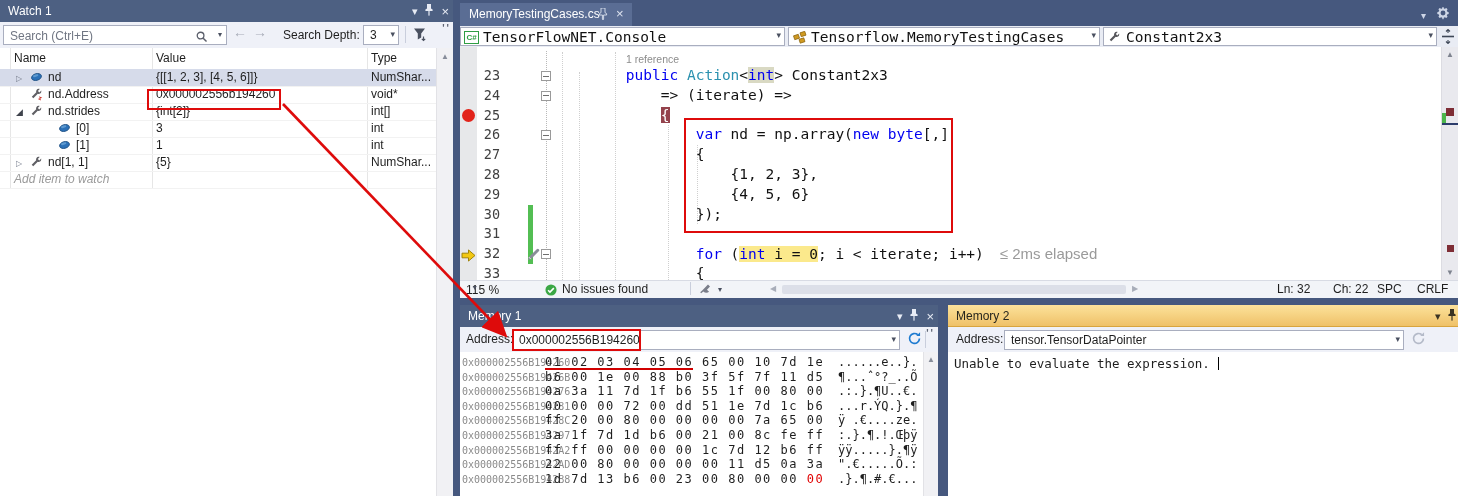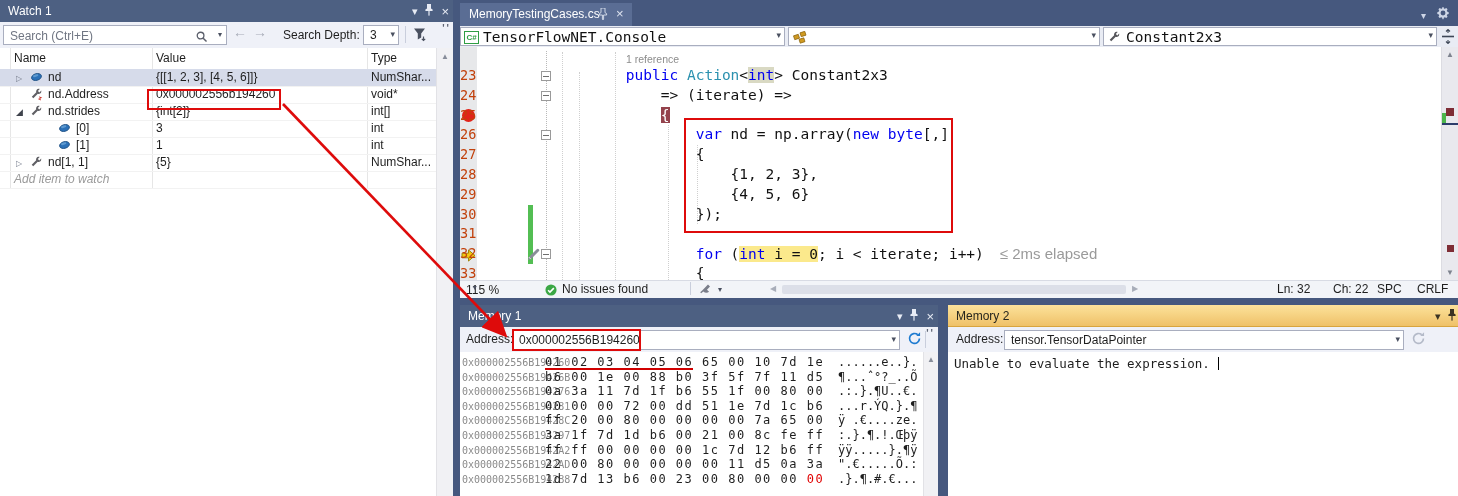--- a/index.html
+++ b/index.html
@@ -66,21 +66,21 @@
   .enav .combo{top:1px;height:19px;line-height:17px;}
   .enav .ctext{position:absolute;left:22px;top:1px;white-space:nowrap;}
   .csbadge{position:absolute;left:3px;top:3px;width:13px;height:11px;border:1px solid #2F9E44;
            color:#2F9E44;font-size:8px;font-weight:bold;line-height:11px;text-align:center;background:#fff;}
   .navicon{position:absolute;left:4px;top:3px;width:14px;height:13px;}
   .ebody{position:absolute;left:0;top:47px;right:0;height:233px;background:#FFFFFF;overflow:hidden;}
   .bpmargin{position:absolute;left:0;top:0;width:17px;bottom:0;background:#E7E8EA;}
   .foldline{position:absolute;left:86px;top:4px;bottom:0;width:0;border-left:1px dotted #B9B9B9;}
   .iguide{position:absolute;width:0;border-left:1px dotted #CFCFCF;}
   .cline{position:absolute;left:0;right:16px;height:20px;line-height:19.8px;}
-  .lnum{position:absolute;left:0px;width:64px;text-align:left;color:#c2410c;
+  .lnum{position:absolute;left:0px;width:64px;text-align:center;color:#404040;
         font-size:13.5px;font-family:"DejaVu Sans Mono",monospace;}
   .chbar{position:absolute;left:68px;top:0;width:5px;height:20px;background:#53BE53;}
   .foldbox{position:absolute;left:81px;top:5px;width:10px;height:10px;background:#fff;
            border:1px solid #9A9A9A;box-sizing:border-box;
            background-image:linear-gradient(#6E6E6E,#6E6E6E);
            background-size:6px 1px;background-position:center;background-repeat:no-repeat;}
   .ctext{position:absolute;left:96px;white-space:pre;font-size:14.5px;
          font-family:"DejaVu Sans Mono",monospace;color:#111;}
   .tok-kw{color:#0000F0;}
   .tok-type{color:#2B91AF;}
@@ -275,20 +275,21 @@
         <span class="carr">▾</span>
       </div>
       <div class="combo" style="left:328px;width:312px;">
         <span class="navicon"><svg width="14" height="13" viewBox="0 0 14 13">
               <g fill="#D09A21" stroke="#8A6410" stroke-width="0.7">
                 <rect x="1" y="4" width="5" height="4" transform="rotate(-18 3.5 6)"></rect>
                 <rect x="7.5" y="1" width="5" height="4" transform="rotate(-18 10 3)"></rect>
                 <rect x="6.5" y="7.5" width="5" height="4" transform="rotate(-18 9 9.5)"></rect>
               </g>
             </svg></span>
+        <span class="ctext">Tensorflow.MemoryTestingCases</span>
         <span class="carr">▾</span>
       </div>
       <div class="combo" style="left:643px;width:334px;">
         <span class="navicon"><svg width="13" height="13" viewBox="0 0 16 16">
               <path d="M13.8 4.2a3.2 3.2 0 0 1-4.3 3L4 12.7l-1.9-1.9 5.5-5.5a3.2 3.2 0 0 1 3-4.3c.4 0 .9.1 1.3.3L9.6 3.6l1.9 1.9 2.2-2.3c.1.3.1.6.1 1z" fill="#57575C"></path>
             </svg></span>
         <span class="ctext">Constant2x3</span>
         <span class="carr">▾</span>
       </div>
       <span style="position:absolute;right:3px;top:3px;"><svg width="14" height="15" viewBox="0 0 14 15">

